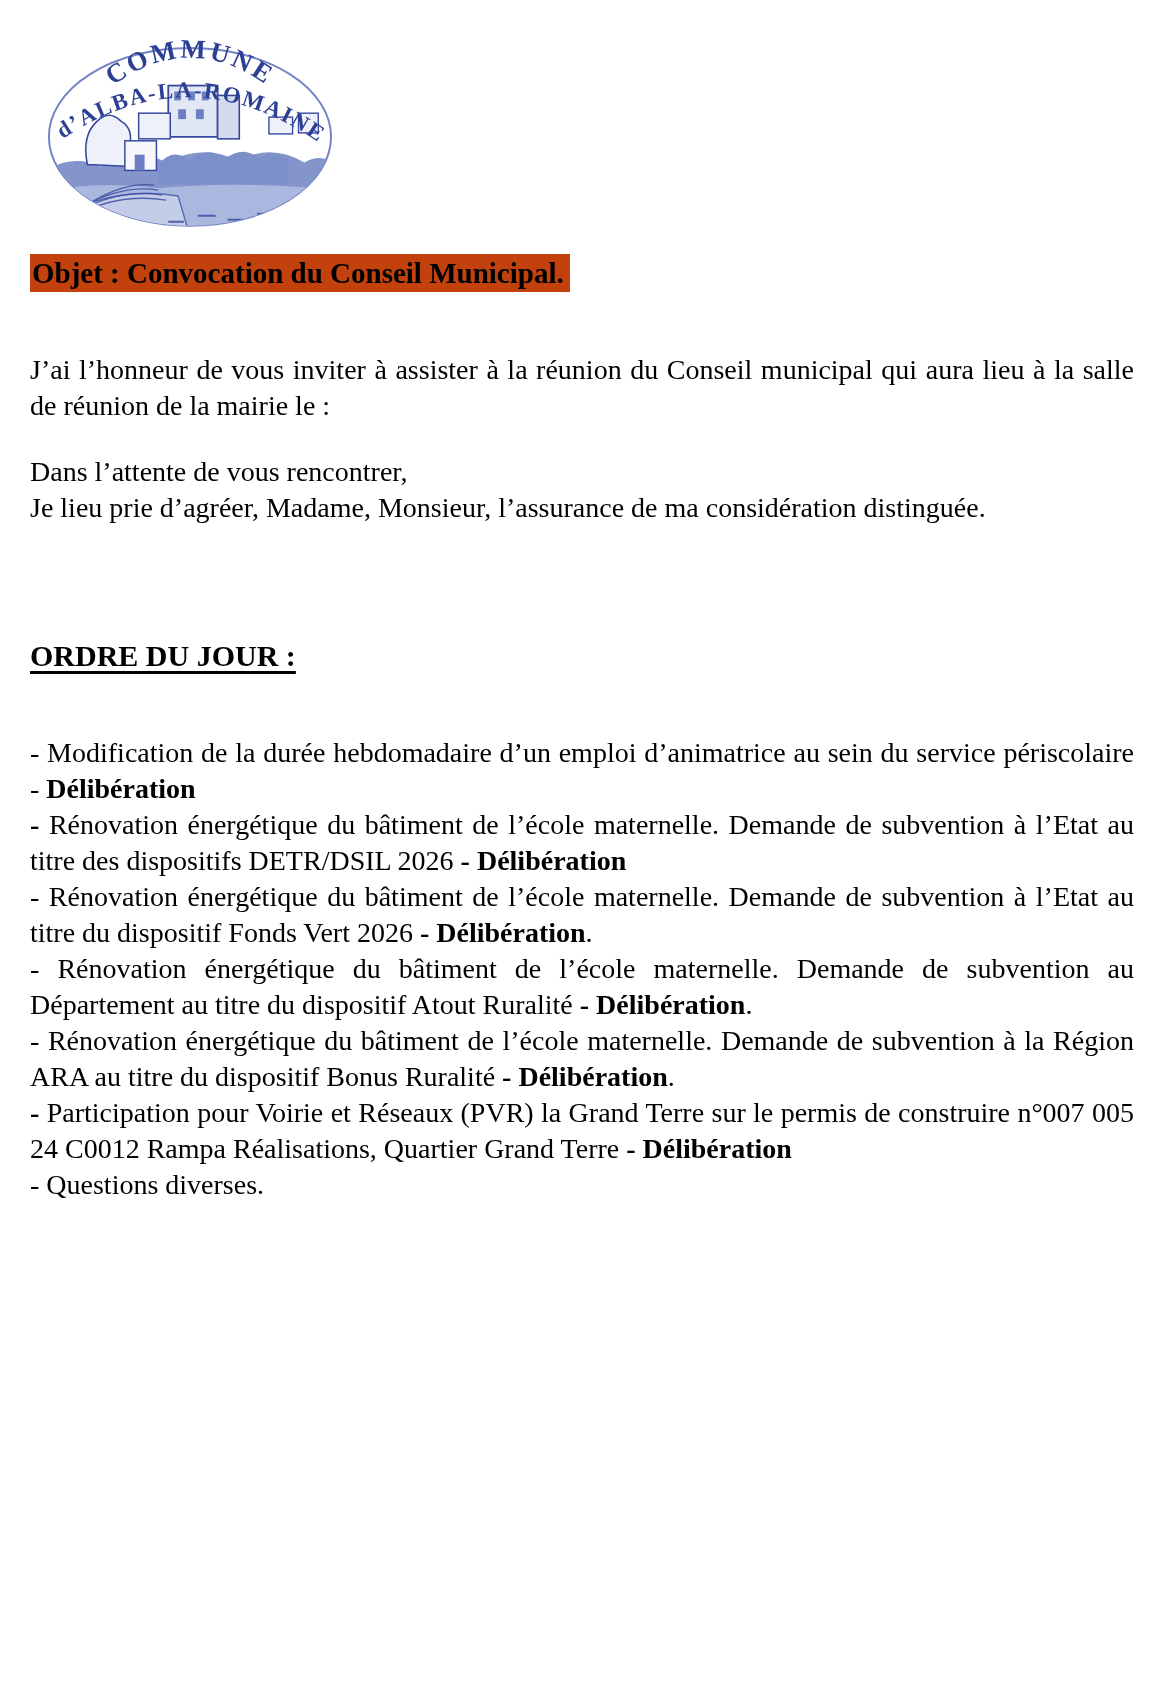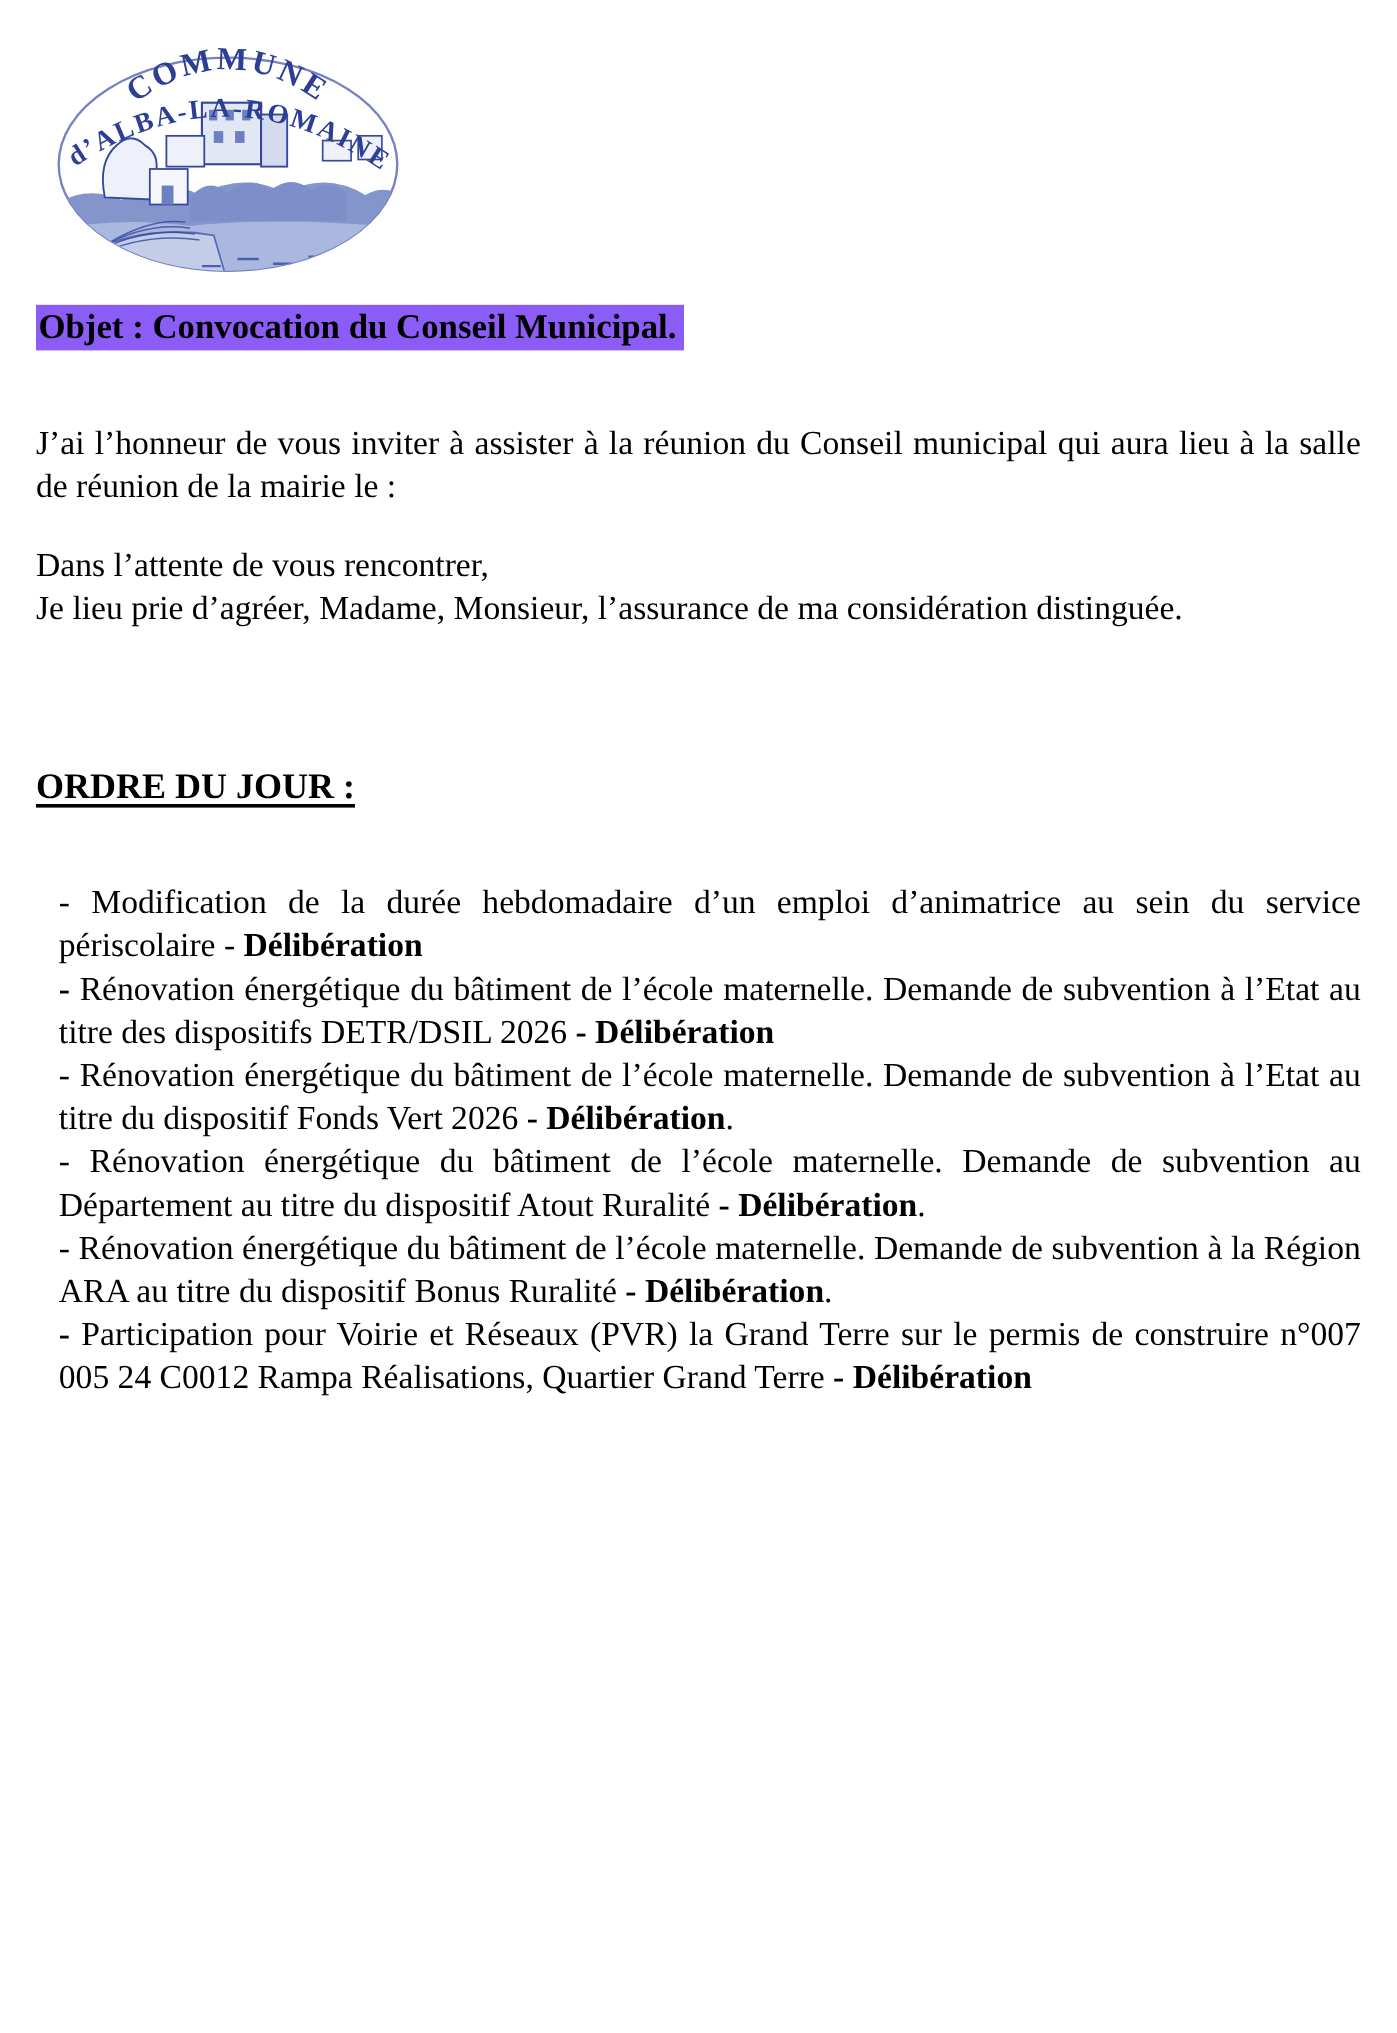--- a/index.html
+++ b/index.html
@@ -32,21 +32,21 @@
     position: absolute;
     right: 90px;
     top: 152px;
     white-space: nowrap;
   }
   .subject-row { margin-top: 20px; }
   .subject-highlight {
     display: inline;
     font-weight: bold;
     font-size: 29px;
-    background: #8b5cf6;
+    background: #c2410c;
     padding: 3px 6px 3px 2px;
   }
   .salutation { margin-top: 62px; }
   .intro {
     margin-top: 60px;
     text-align: justify;
   }
   .meeting-title {
     margin-top: 34px;
     font-size: 48px;
@@ -60,21 +60,21 @@
   .closing div { margin: 0; }
   .signature { margin-top: 26px; margin-left: 597px; }
   .agenda-title-row { margin-top: 112px; }
   .agenda-title {
     font-weight: bold;
     font-size: 30px;
     text-decoration: underline;
     text-decoration-thickness: 3px;
     text-underline-offset: 5px;
   }
-  .agenda-list { margin-top: 60px; margin-left: 19px; }
+  .agenda-list { margin-top: 60px; }
   .agenda-item { text-align: justify; }
   .agenda-item .b { font-weight: bold; }
 </style>
 </head>
 <body>
 
 <div class="page">
 
   <div class="header">
     <svg class="logo" width="296" height="205" viewBox="0 0 300 205" aria-hidden="true">
@@ -134,15 +134,16 @@
     <span class="agenda-title">ORDRE DU JOUR :</span>
   </div>
 
   <div class="agenda-list">
       <div class="agenda-item"><span>- Modification de la durée hebdomadaire d’un emploi d’animatrice au sein du service périscolaire - </span><span class="b">Délibération</span></div>
       <div class="agenda-item"><span class="b">- </span><span>Rénovation énergétique du bâtiment de l’école maternelle. Demande de subvention à l’Etat au titre des dispositifs DETR/DSIL 2026 </span><span class="b">- Délibération</span></div>
       <div class="agenda-item"><span>- Rénovation énergétique du bâtiment de l’école maternelle. Demande de subvention à l’Etat au titre du dispositif Fonds Vert 2026 </span><span class="b">- Délibération</span><span>.</span></div>
       <div class="agenda-item"><span>- Rénovation énergétique du bâtiment de l’école maternelle. Demande de subvention au Département au titre du dispositif Atout Ruralité </span><span class="b">- Délibération</span><span>.</span></div>
       <div class="agenda-item"><span>- Rénovation énergétique du bâtiment de l’école maternelle. Demande de subvention à la Région ARA au titre du dispositif Bonus Ruralité </span><span class="b">- Délibération</span><span>.</span></div>
       <div class="agenda-item"><span class="b">- </span><span>Participation pour Voirie et Réseaux (PVR) la Grand Terre sur le permis de construire n°007 005 24 C0012 Rampa Réalisations, Quartier Grand Terre </span><span class="b">- Délibération</span></div>
+      <div class="agenda-item"><span>- Questions diverses.</span></div>
     </div>
 
 </div>
 
 </body></html>

